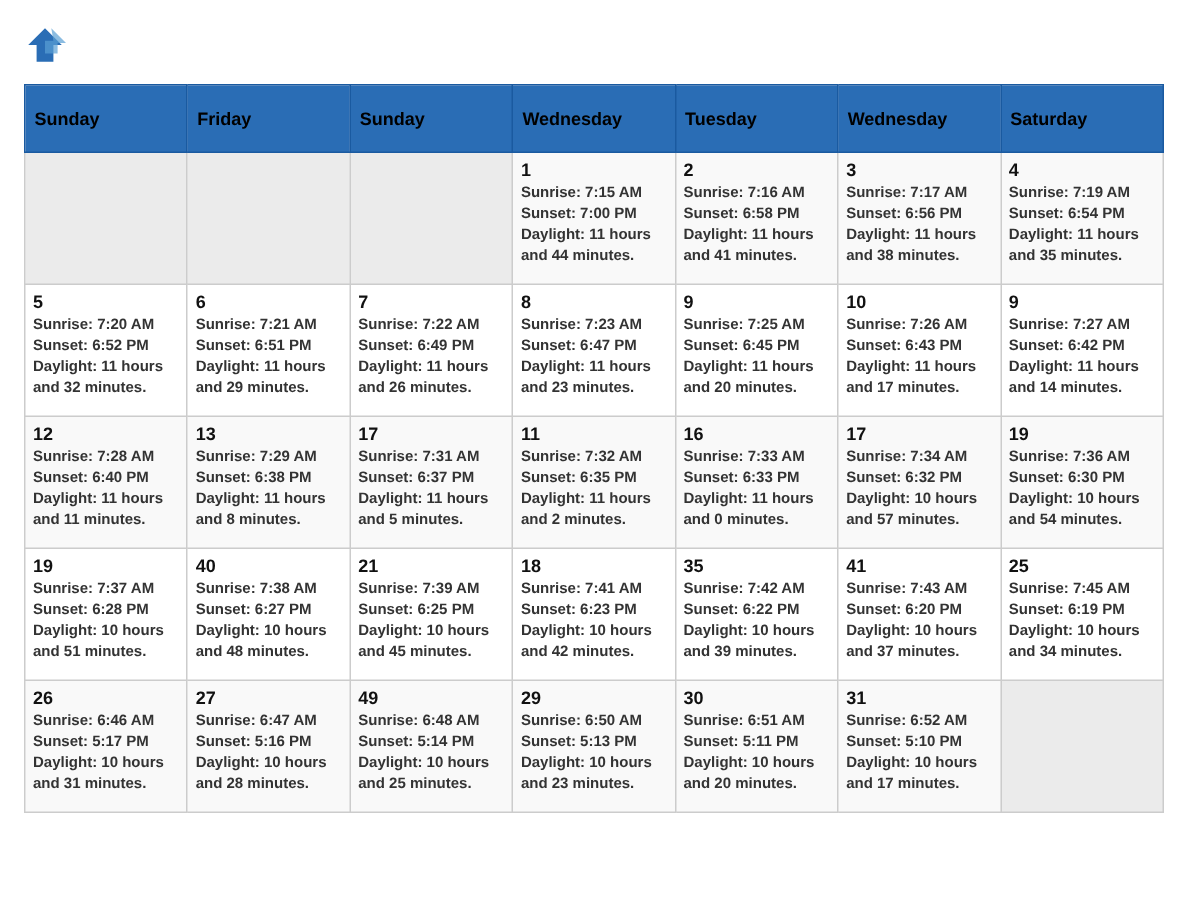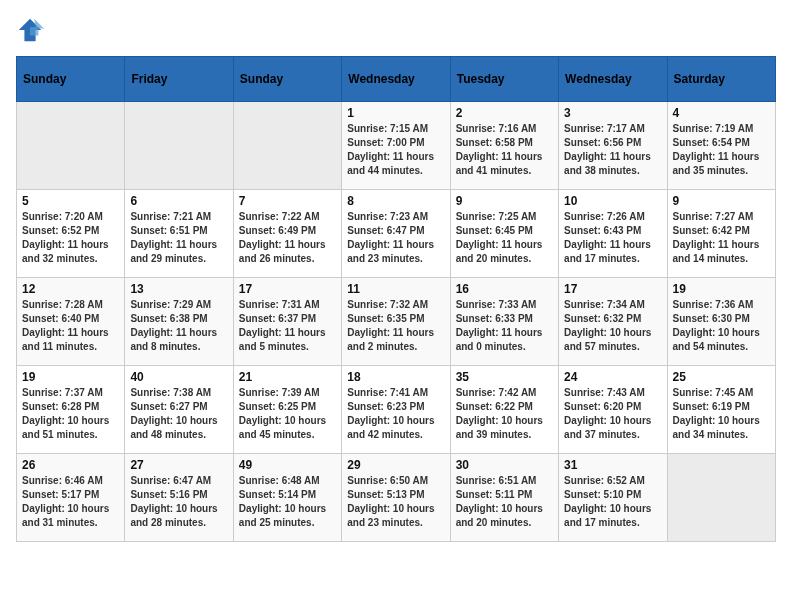--- a/index.html
+++ b/index.html
@@ -218,21 +218,21 @@
         </td>
         <td>
           <div class="day-number">18</div>
           <div class="day-detail">Sunrise: 7:41 AM<br>Sunset: 6:23 PM<br>Daylight: 10 hours and 42 minutes.</div>
         </td>
         <td>
           <div class="day-number">35</div>
           <div class="day-detail">Sunrise: 7:42 AM<br>Sunset: 6:22 PM<br>Daylight: 10 hours and 39 minutes.</div>
         </td>
         <td>
-          <div class="day-number">24</div>
+          <div class="day-number">41</div>
           <div class="day-detail">Sunrise: 7:43 AM<br>Sunset: 6:20 PM<br>Daylight: 10 hours and 37 minutes.</div>
         </td>
         <td>
           <div class="day-number">25</div>
           <div class="day-detail">Sunrise: 7:45 AM<br>Sunset: 6:19 PM<br>Daylight: 10 hours and 34 minutes.</div>
         </td>
       </tr>
       <tr>
         <td>
           <div class="day-number">26</div>

